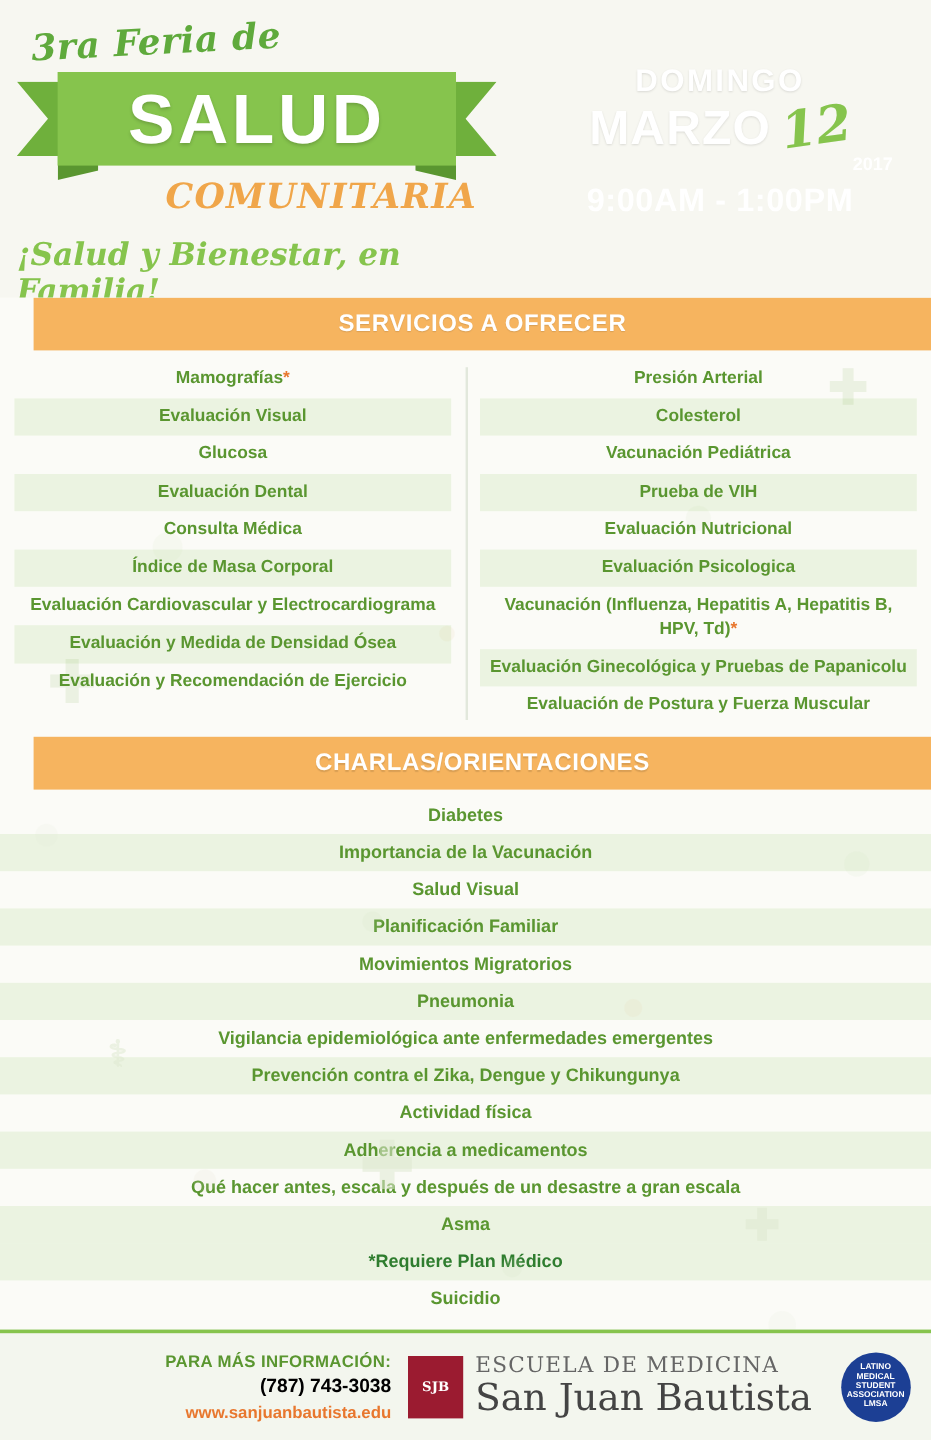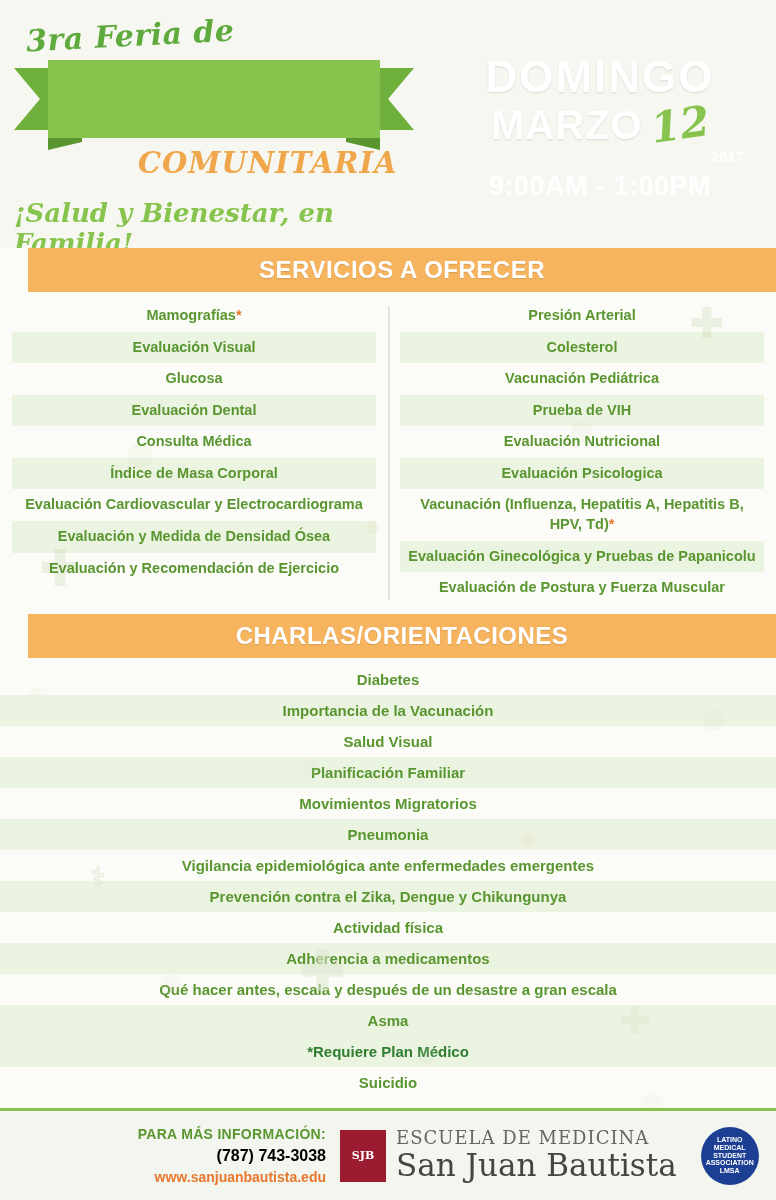--- a/index.html
+++ b/index.html
@@ -112,21 +112,21 @@
     font-size: 26px;
     color: #86c44d;
   }
 
   .header-right {
     position: absolute; right: 26px; top: 52px; width: 300px;
     text-align: center;
     color: #ffffff;
   }
   .domingo {
-    font-size: 44px; font-weight: bold; letter-spacing: 2px;
+    font-size: 26px; font-weight: bold; letter-spacing: 2px;
     color: #ffffff;
     text-shadow: 0 1px 2px rgba(0,0,0,.12);
     display: inline-block;
     text-align: right;
   }
   .marzo-row {
     position: relative; display: flex; align-items: baseline; justify-content: center;
     margin-top: -2px;
   }
   .marzo {
@@ -152,21 +152,21 @@
     font-size: 27px; font-weight: bold; color: #ffffff;
     letter-spacing: .5px;
   }
 
   
   .section-bar {
     background: #f6b45f;
     height: 44px;
     display: flex; align-items: center; justify-content: center;
     color: #ffffff;
-    font-size: 24px;
+    font-size: 20px;
     font-weight: bold;
     letter-spacing: .5px;
     text-shadow: 0 1px 1px rgba(0,0,0,.12);
     margin-left: 28px;
   }
 
   
   .services {
     position: relative;
     display: flex;
@@ -270,20 +270,21 @@
 
   <div class="header">
     <div class="header-left">
       <div class="feria-script">3ra Feria de</div>
       <div class="ribbon">
         <div class="ribbon-tail-l"></div>
         <div class="ribbon-tail-r"></div>
         <div class="ribbon-fold-l"></div>
         <div class="ribbon-fold-r"></div>
         <div class="ribbon-body"></div>
+        <div class="salud-text">SALUD</div>
       </div>
       <div class="comunitaria">COMUNITARIA</div>
       <div class="tagline">¡Salud y Bienestar, en Familia!</div>
     </div>
 
     <div class="header-right">
       <div class="domingo">DOMINGO</div>
       <div class="marzo-row">
         <span class="marzo">MARZO</span>
         <span class="day-num">12</span>

